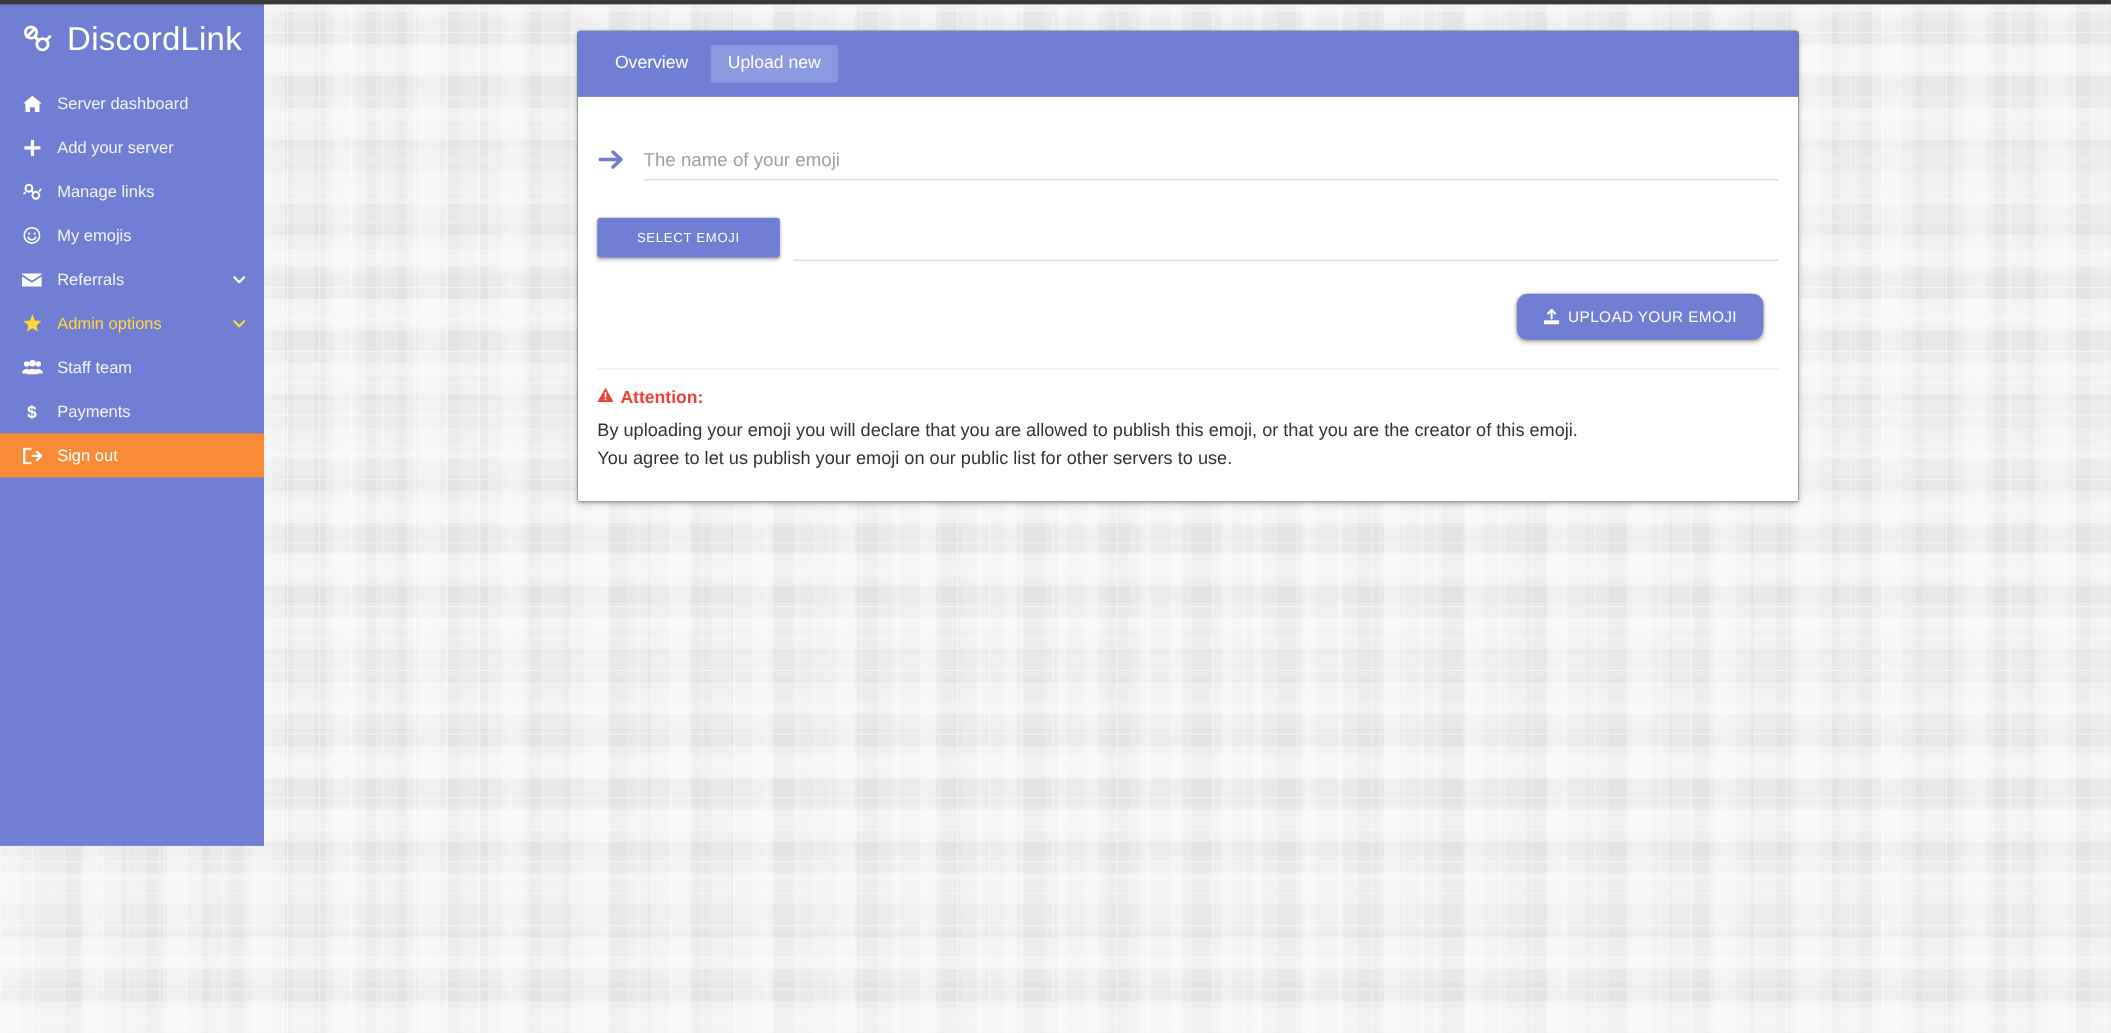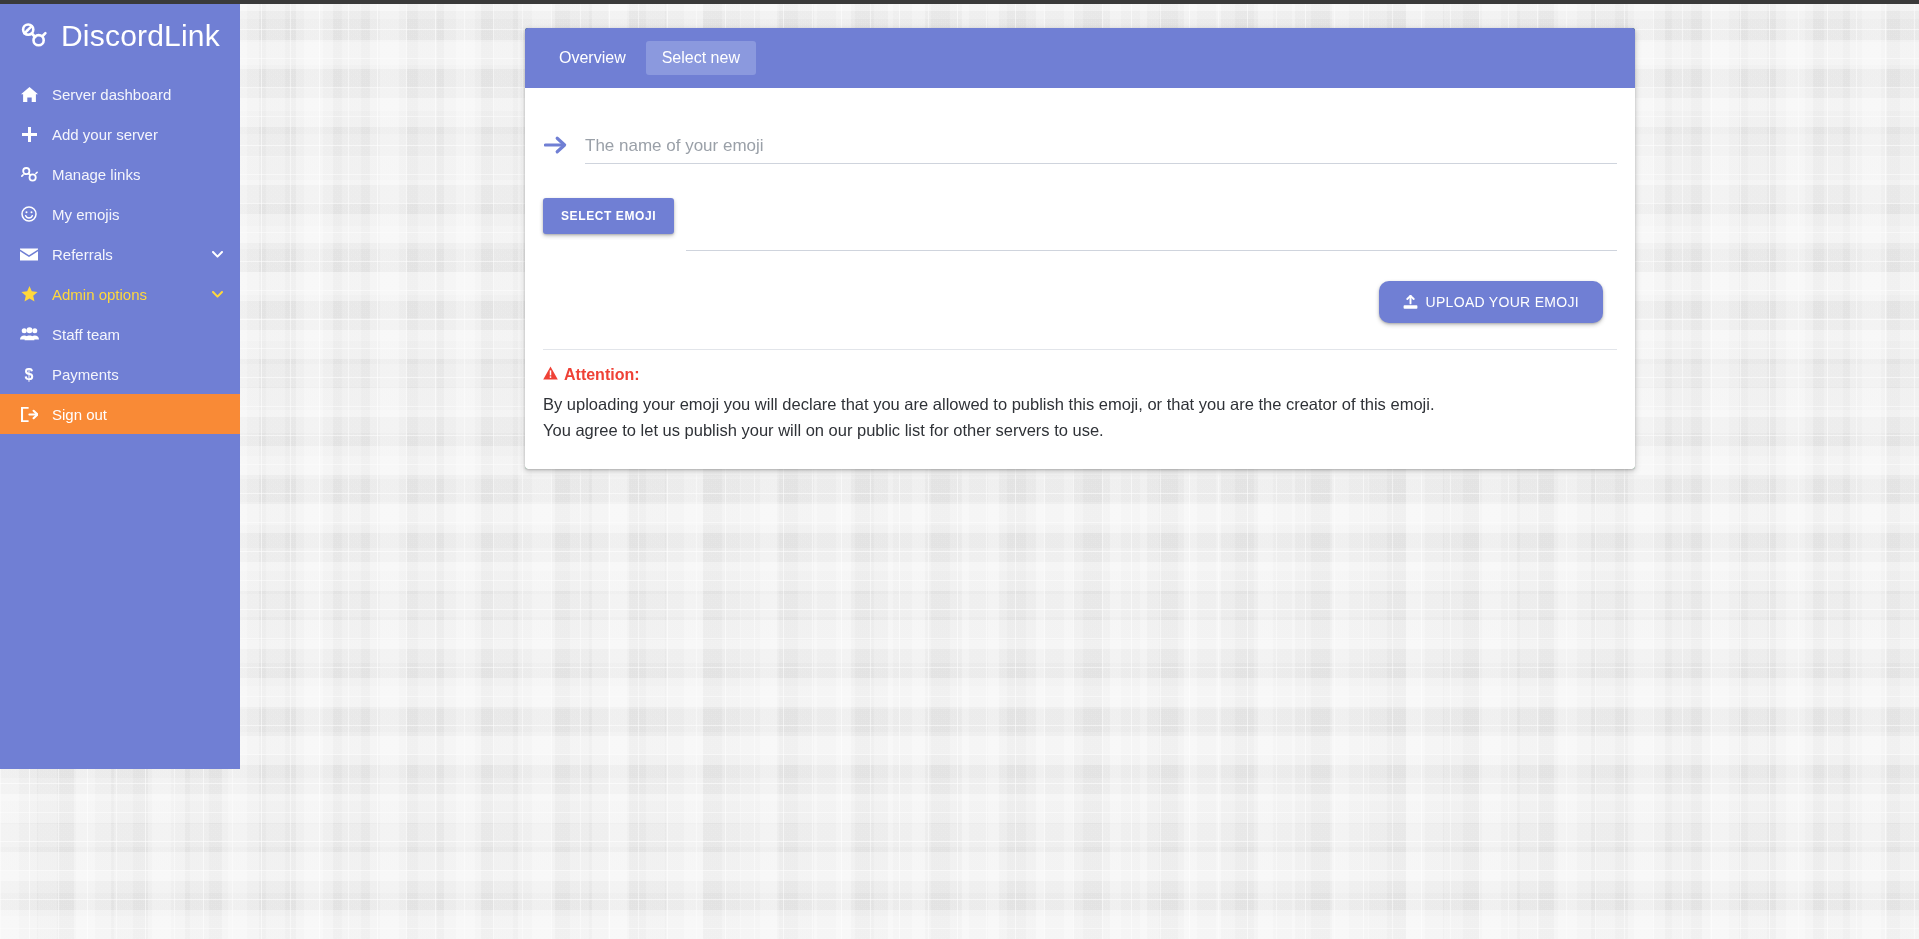--- a/index.html
+++ b/index.html
@@ -190,23 +190,23 @@
     color: #fff;
     background: #707fd4;
     border-radius: 3px;
     box-shadow: 0 2px 4px rgba(0,0,0,.22), 0 1px 2px rgba(0,0,0,.16);
     letter-spacing: .6px;
     text-transform: uppercase;
     white-space: nowrap;
   }
   .btn-select {
     font-size: 12px;
-    font-weight: 700;
-    padding: 11px 18px;
-    margin-bottom: 17px;
+    font-weight: 400;
+    padding: 11px 36px;
+    margin-bottom: 3px;
   }
   .file-line {
     flex: 1 1 auto;
     border-bottom: 1px solid #cfd4dd;
     height: 1px;
     margin-left: 12px;
   }
 
   
   .upload-row {
@@ -385,21 +385,21 @@
 
   </nav>
 </aside>
 
 <main id="content">
 
   <section id="card">
 
     <div class="card-head">
       <div class="tab">Overview</div>
-      <div class="tab active">Select new</div>
+      <div class="tab active">Upload new</div>
     </div>
 
     <div class="card-body">
 
       <div class="field-row">
         <span class="field-arrow">
           <svg width="24" height="20" viewBox="0 0 24 20" fill="none">
             <path d="M1.5 10 H19" stroke="#707fd4" stroke-width="3.2" stroke-linecap="round"></path>
             <path d="M13.2 3.2 L20.6 10 L13.2 16.8" stroke="#707fd4" stroke-width="3.2" stroke-linecap="round" stroke-linejoin="round" fill="none"></path>
           </svg>
@@ -434,18 +434,18 @@
           <span>
             <svg width="15" height="14" viewBox="0 0 15 14">
               <path d="M7.5 0.4 L14.8 13.4 H0.2 Z" fill="#ef4136"></path>
               <rect x="6.75" y="4.4" width="1.5" height="5" fill="#ffffff"></rect>
               <rect x="6.75" y="10.3" width="1.5" height="1.6" fill="#ffffff"></rect>
             </svg>
           </span>
           <span>Attention:</span>
         </div>
         <div class="notice-line">By uploading your emoji you will declare that you are allowed to publish this emoji, or that you are the creator of this emoji.</div>
-        <div class="notice-line">You agree to let us publish your will on our public list for other servers to use.</div>
+        <div class="notice-line">You agree to let us publish your emoji on our public list for other servers to use.</div>
       </div>
 
     </div>
   </section>
 </main>
 
 </body></html>

